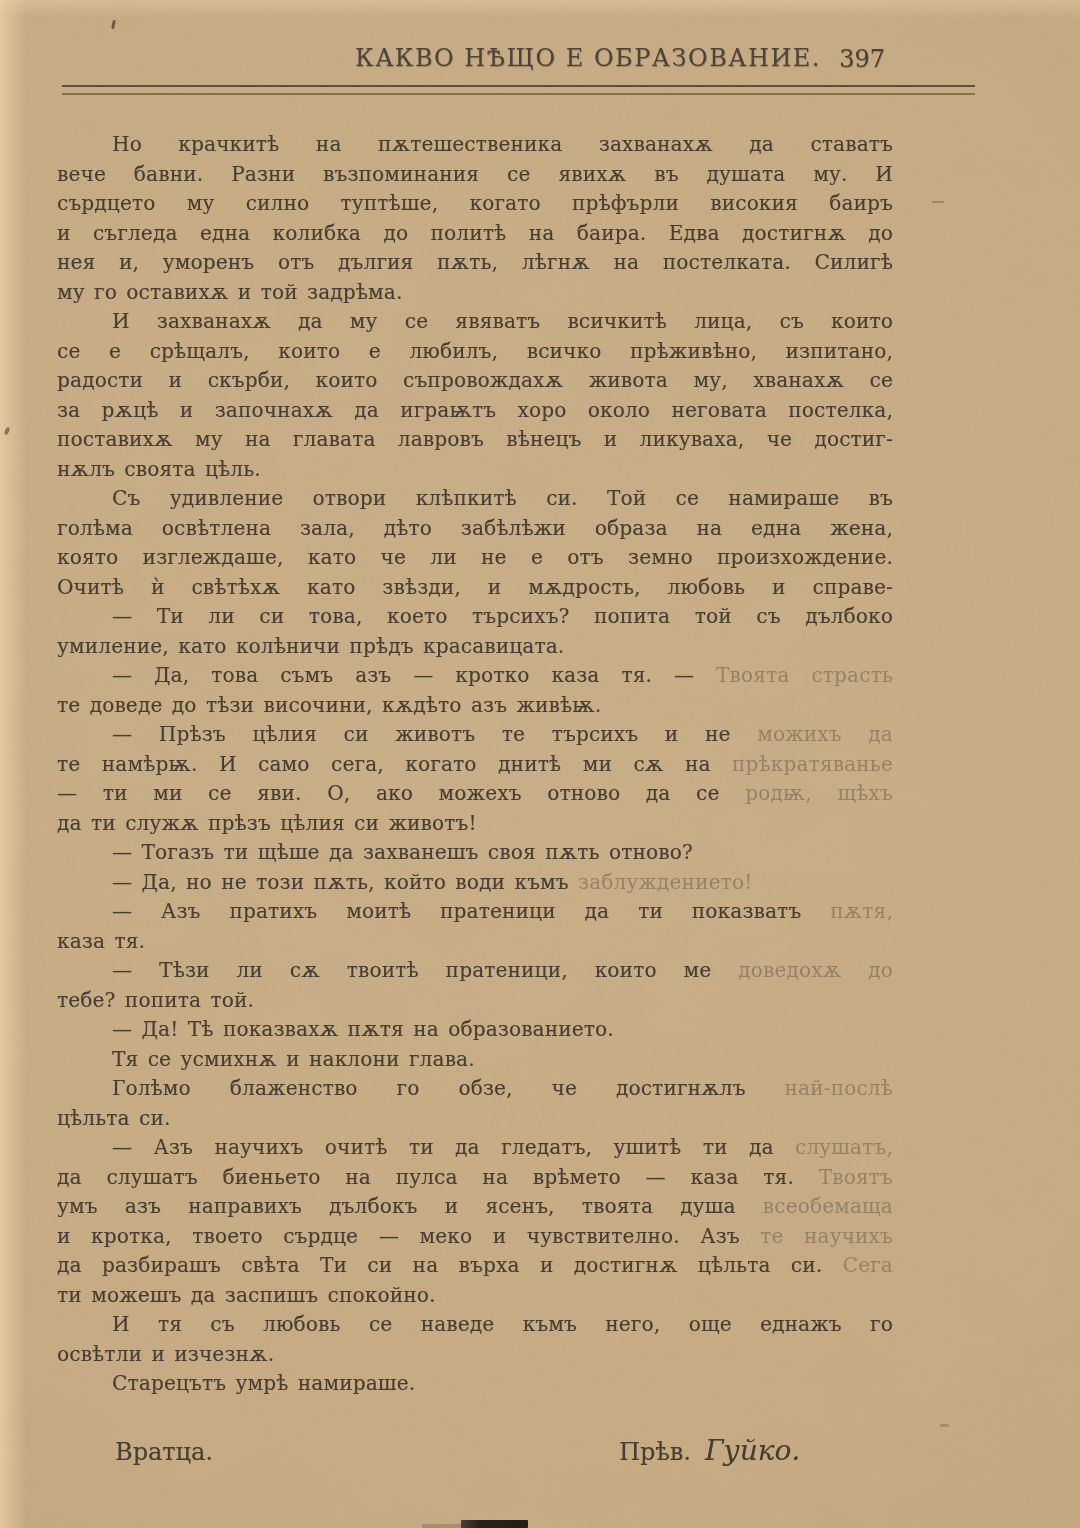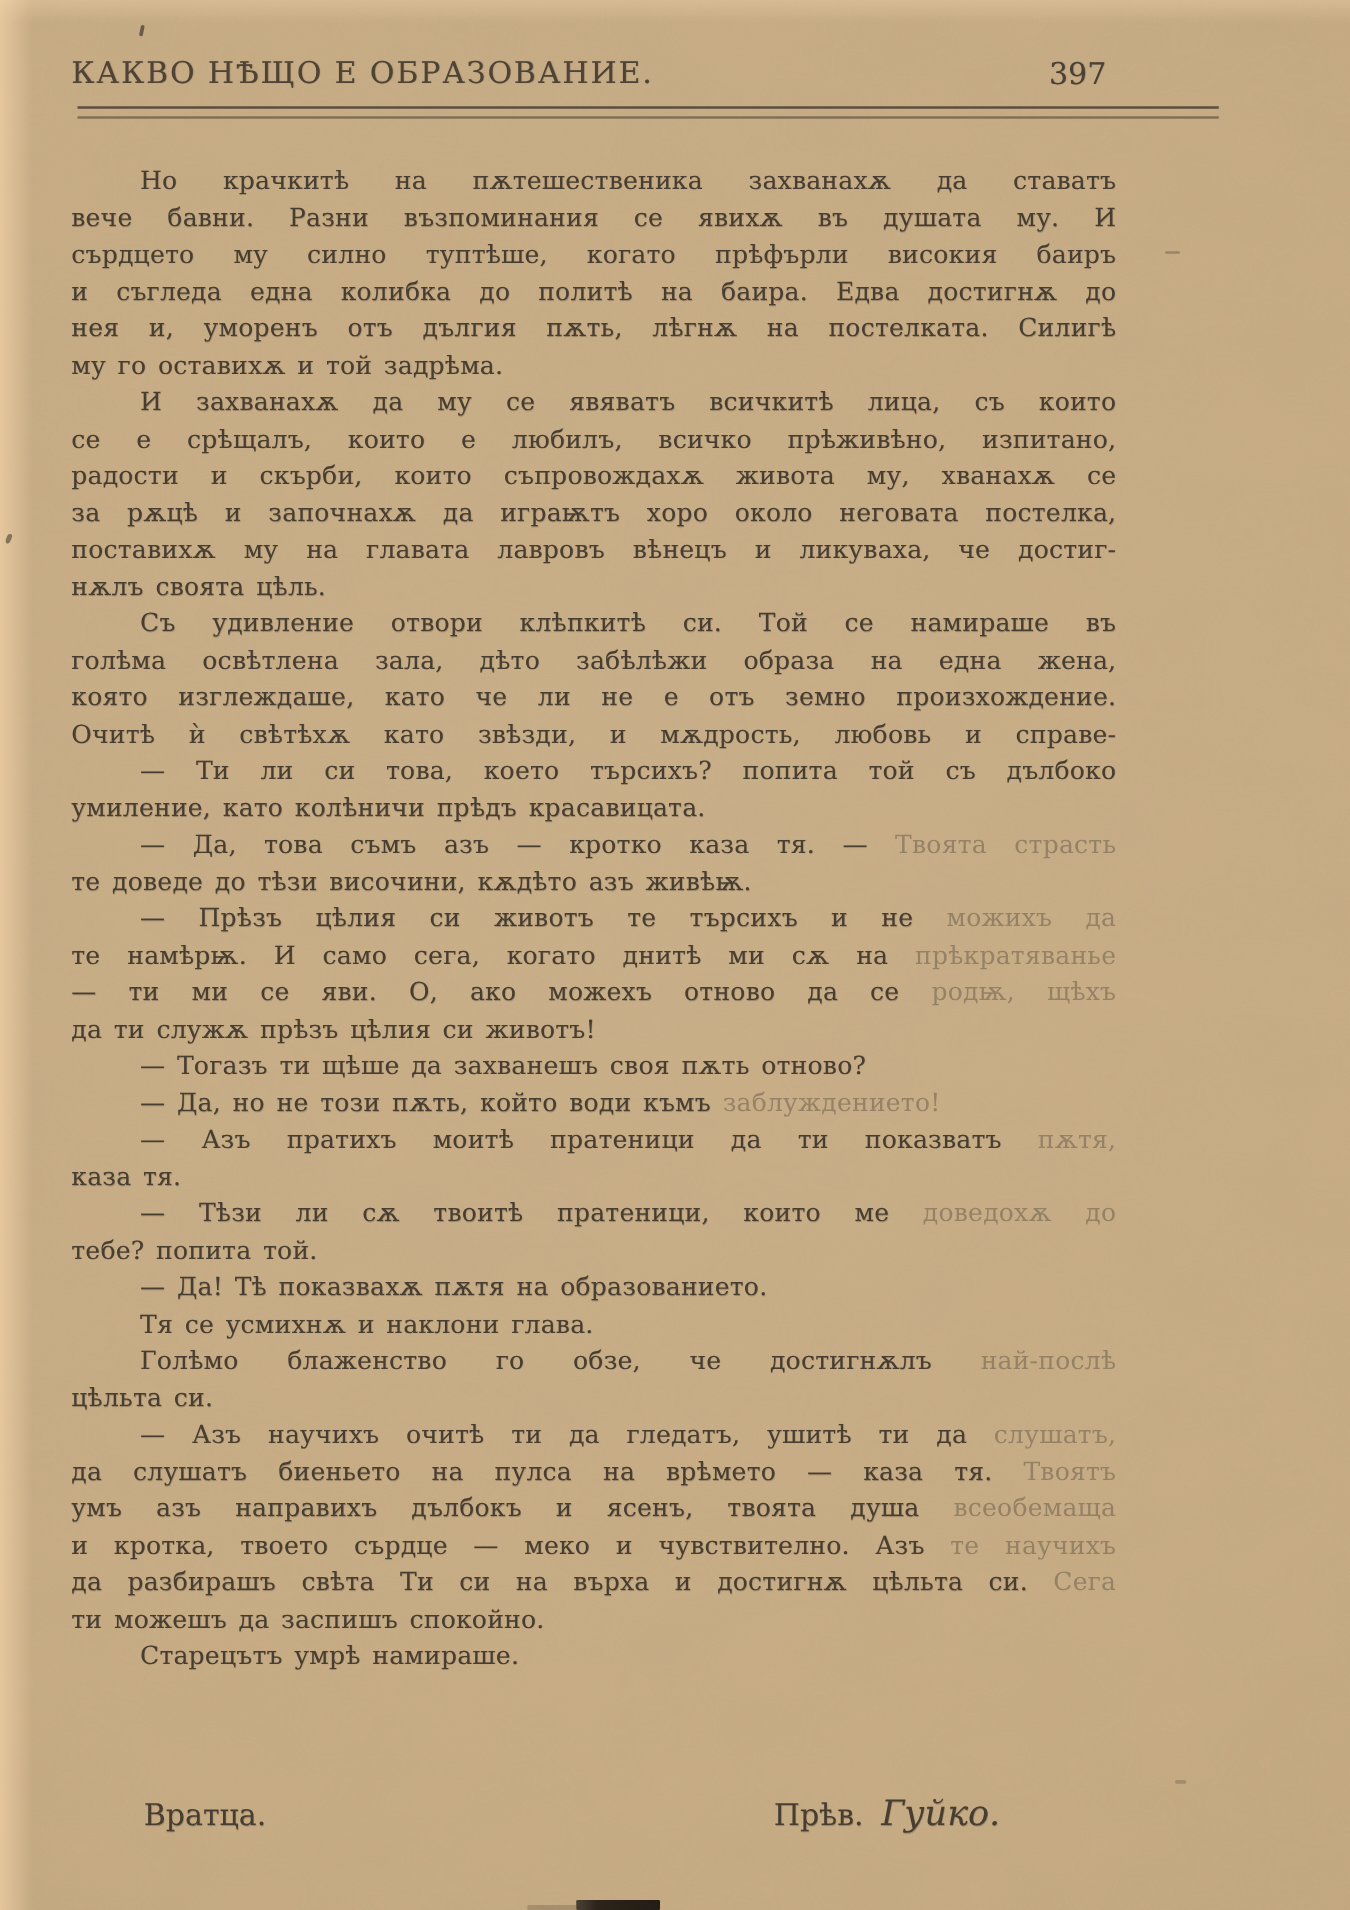--- a/index.html
+++ b/index.html
@@ -20,21 +20,21 @@
     pointer-events:none;
   }
   .edge-top {
     position:absolute; top:0; left:0; right:0; height:18px;
     background:linear-gradient(180deg, rgba(245,216,176,0.35), rgba(245,216,176,0));
     pointer-events:none;
   }
 
   .header { position:absolute; top:44px; left:57px; width:836px; height:34px; }
   .header-title {
-    display:block; text-align:left; padding-right:72px;
+    display:block; text-align:right; padding-right:72px;
     font-size:24px; letter-spacing:1.5px; font-weight:normal;
     color:#4e4337;
     text-shadow:0.5px 0.5px 0.7px rgba(60,50,38,0.35);
   }
   .page-number {
     position:absolute; right:8px; top:1px;
     font-size:24px; color:#4a4035;
     text-shadow:0.5px 0.5px 0.7px rgba(60,50,38,0.35);
   }
   .header-rule {
@@ -163,20 +163,24 @@
       </div>
       <div class="para">
         <div class="line first just">— Азъ научихъ очитѣ ти да гледатъ, ушитѣ ти да <span class="faded">слушатъ,</span></div>
         <div class="line just">да слушатъ биеньето на пулса на врѣмето — каза тя. <span class="faded">Твоятъ</span></div>
         <div class="line just">умъ азъ направихъ дълбокъ и ясенъ, твоята душа <span class="faded">всеобемаща</span></div>
         <div class="line just">и кротка, твоето сърдце — меко и чувствително. Азъ <span class="faded">те научихъ</span></div>
         <div class="line just">да разбирашъ свѣта Ти си на върха и достигнѫ цѣльта си. <span class="faded">Сега</span></div>
         <div class="line">ти можешъ да заспишъ спокойно.</div>
       </div>
       <div class="para">
+        <div class="line first just">И тя съ любовь се наведе къмъ него, още еднажъ го</div>
+        <div class="line">освѣтли и изчезнѫ.</div>
+      </div>
+      <div class="para">
         <div class="line first">Старецътъ умрѣ намираше.</div>
       </div>
     </div>
 
   <div class="signature">
     <span class="sig-place">Вратца.</span>
     <span class="sig-trans"><span>Прѣв.</span><span class="sig-name">Гуйко.</span></span>
   </div>
 
   <div class="speck speck-a"></div>

